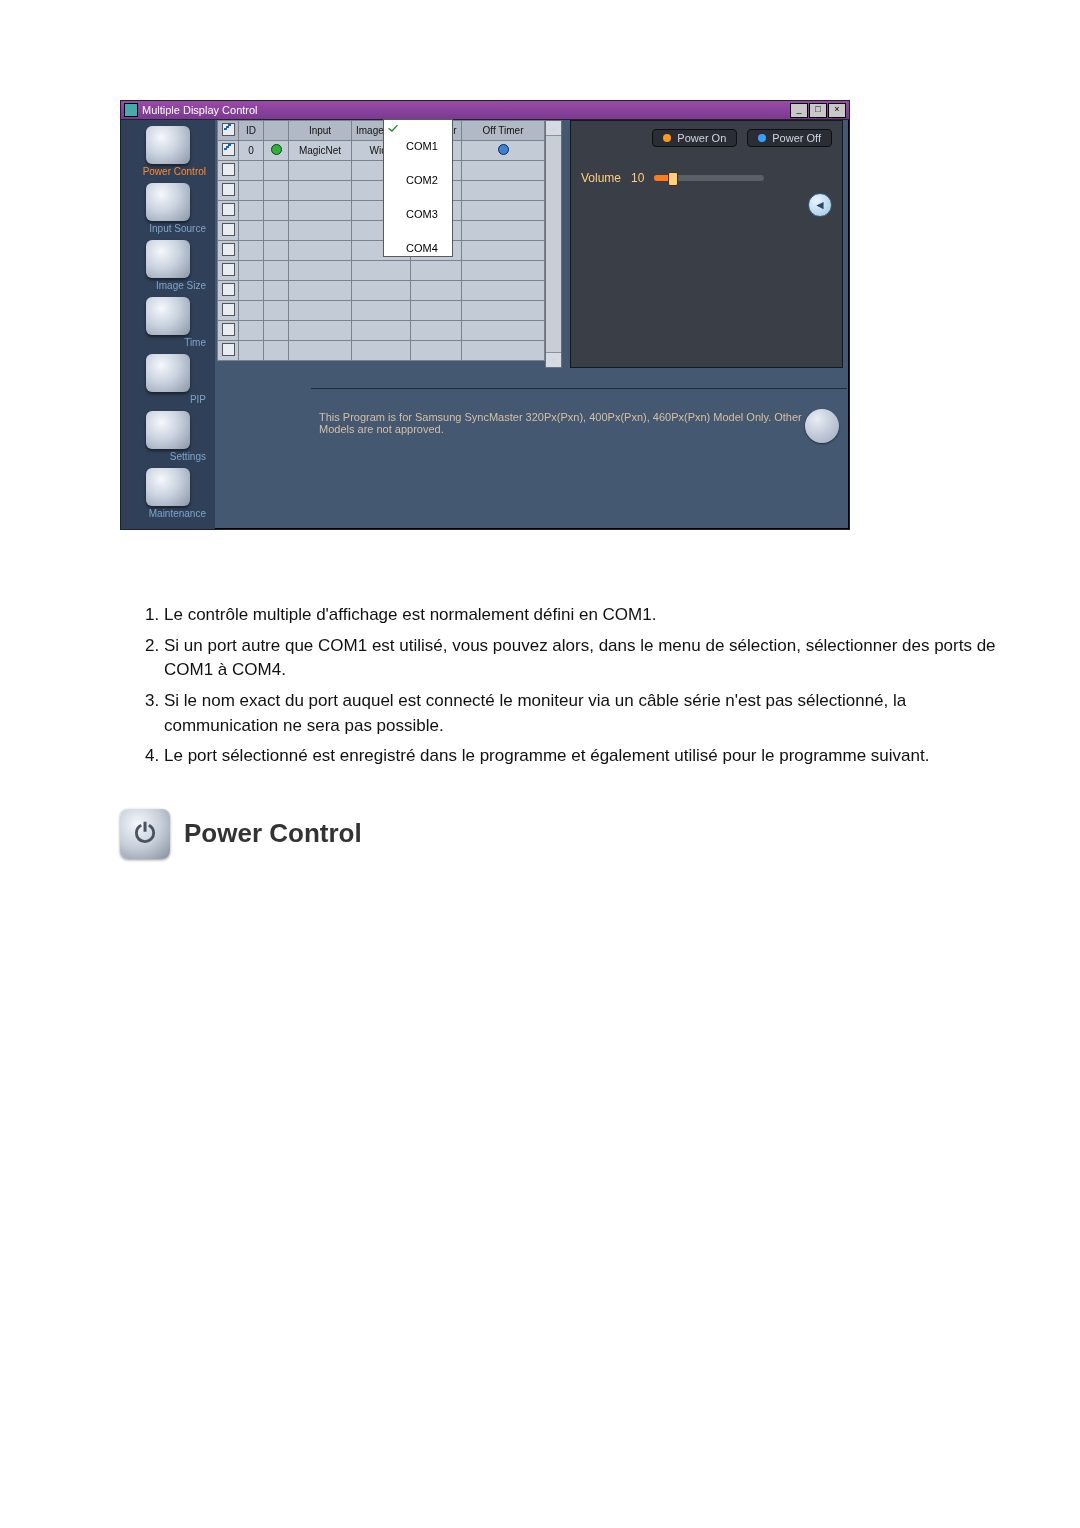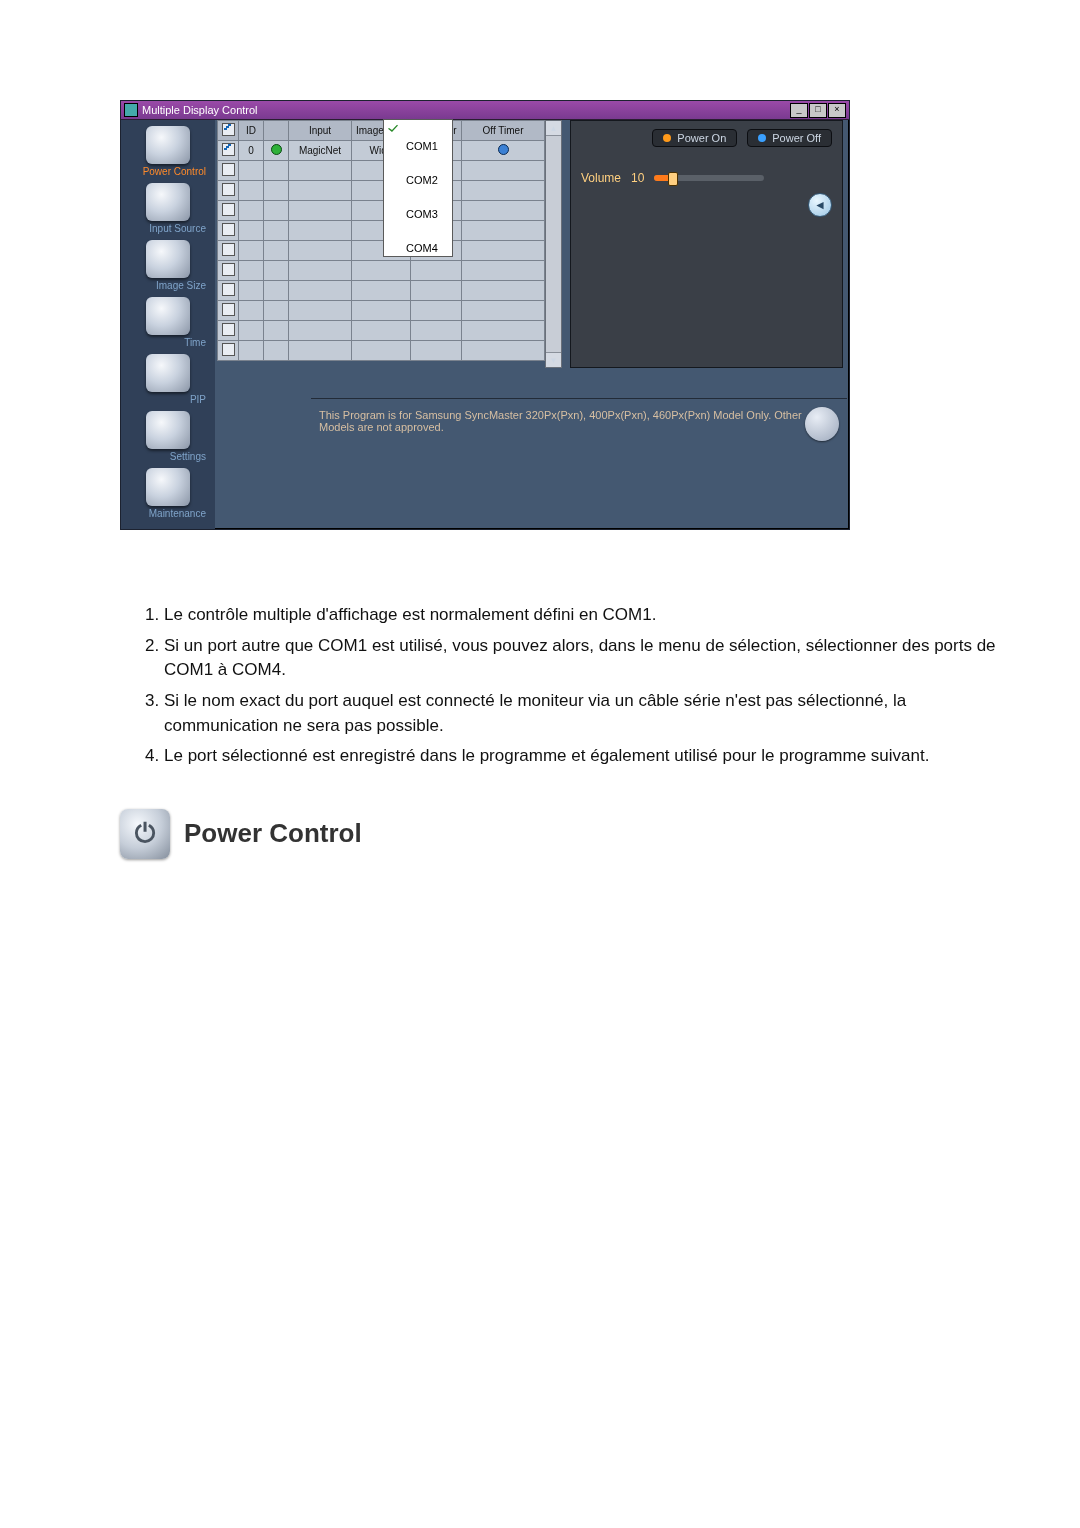--- a/index.html
+++ b/index.html
@@ -92,21 +92,21 @@
   .slider .fill { position:absolute; height:100%; background:#ff7a1a; border-radius:3px 0 0 3px; }
   .slider .thumb { position:absolute; top:-3px; width:8px; height:12px; background:#ffcf80; border:1px solid #4a3000; border-radius:2px;}
   .mute {
     width:22px;height:22px;border-radius:50%;
     background: radial-gradient(circle at 35% 30%, #e9f7ff, #9cc6e4);
     border:1px solid #355a78; margin-left:auto; margin-top:8px;
     display:flex;align-items:center;justify-content:center; color:#2a4a66; font-size:12px;
   }
 
   .legal {
-    margin:24px 2px 6px 96px; padding:10px 8px 10px; font-size:11px; color:#d7bfa2;
+    margin:14px 2px 6px 96px; padding:22px 8px 10px; font-size:11px; color:#d7bfa2;
     position:relative; border-top:1px solid #222b38;
   }
   .legal .wm {
     position:absolute; right:8px; bottom:2px; width:34px;height:34px;border-radius:50%;
     background: radial-gradient(circle at 35% 30%, #e8edf5, #9ca8bb);
     box-shadow:0 1px 2px rgba(0,0,0,.5);
   }
   .rel { position:relative; }
 
   

